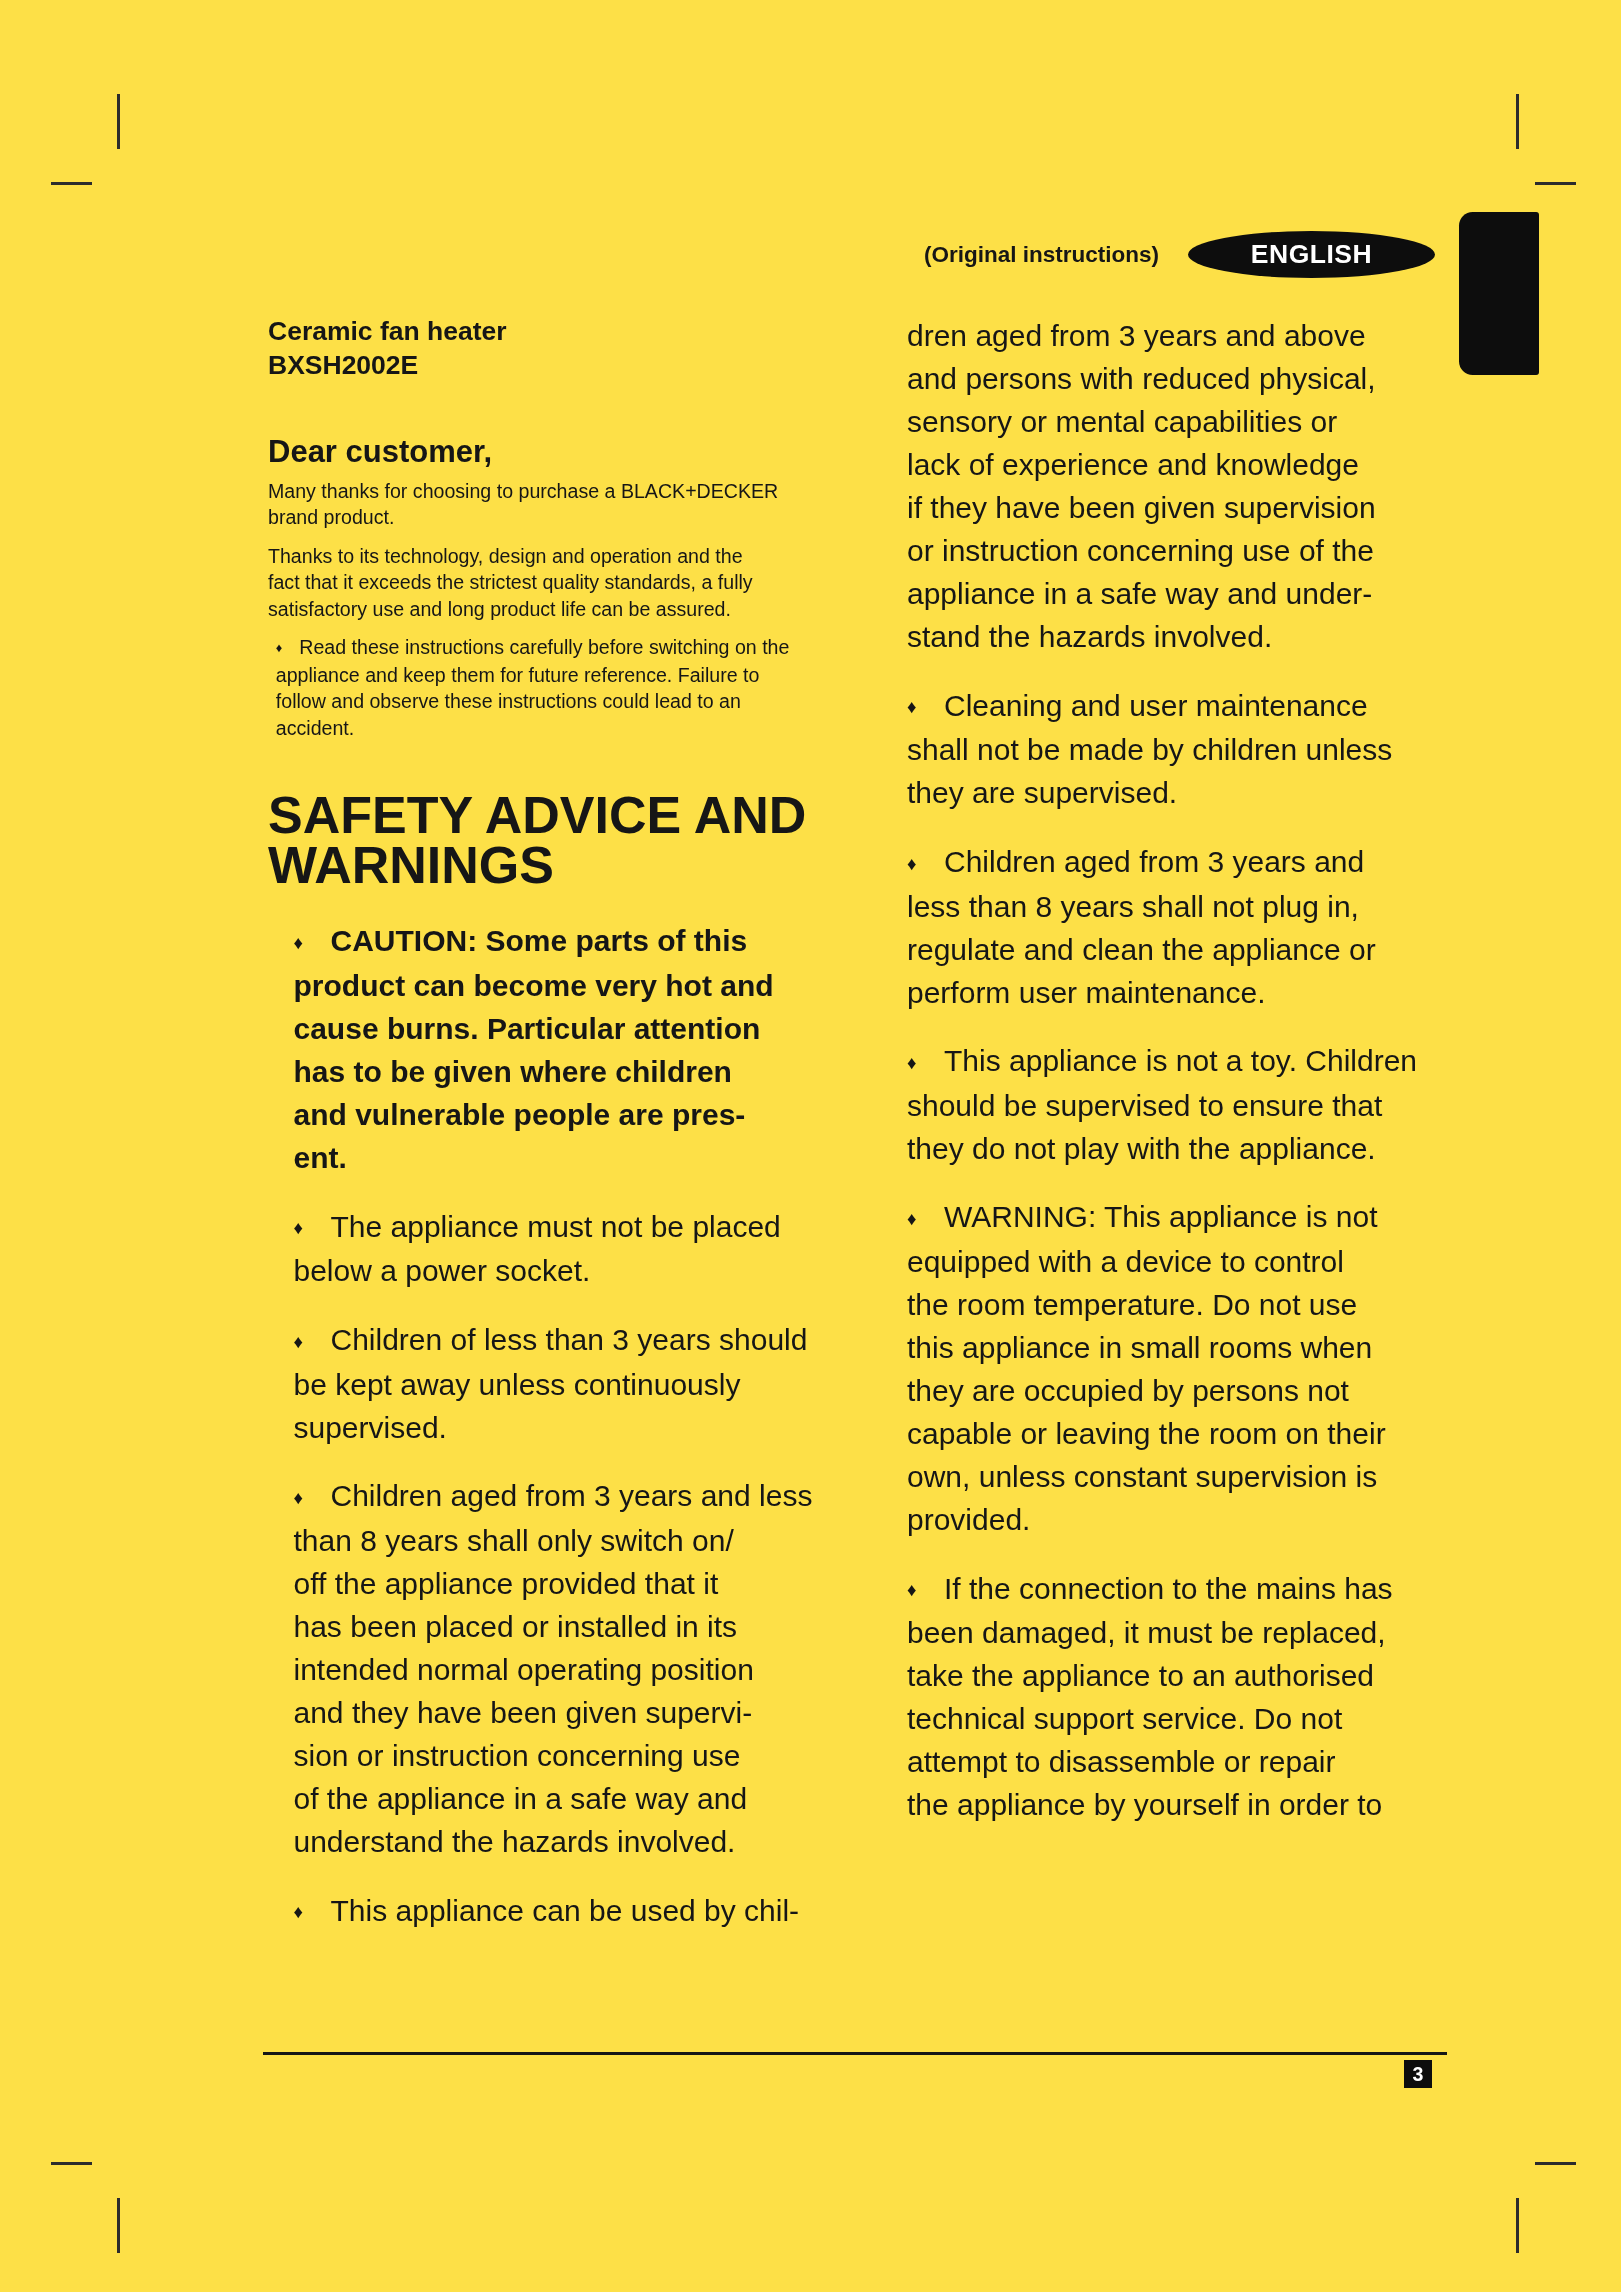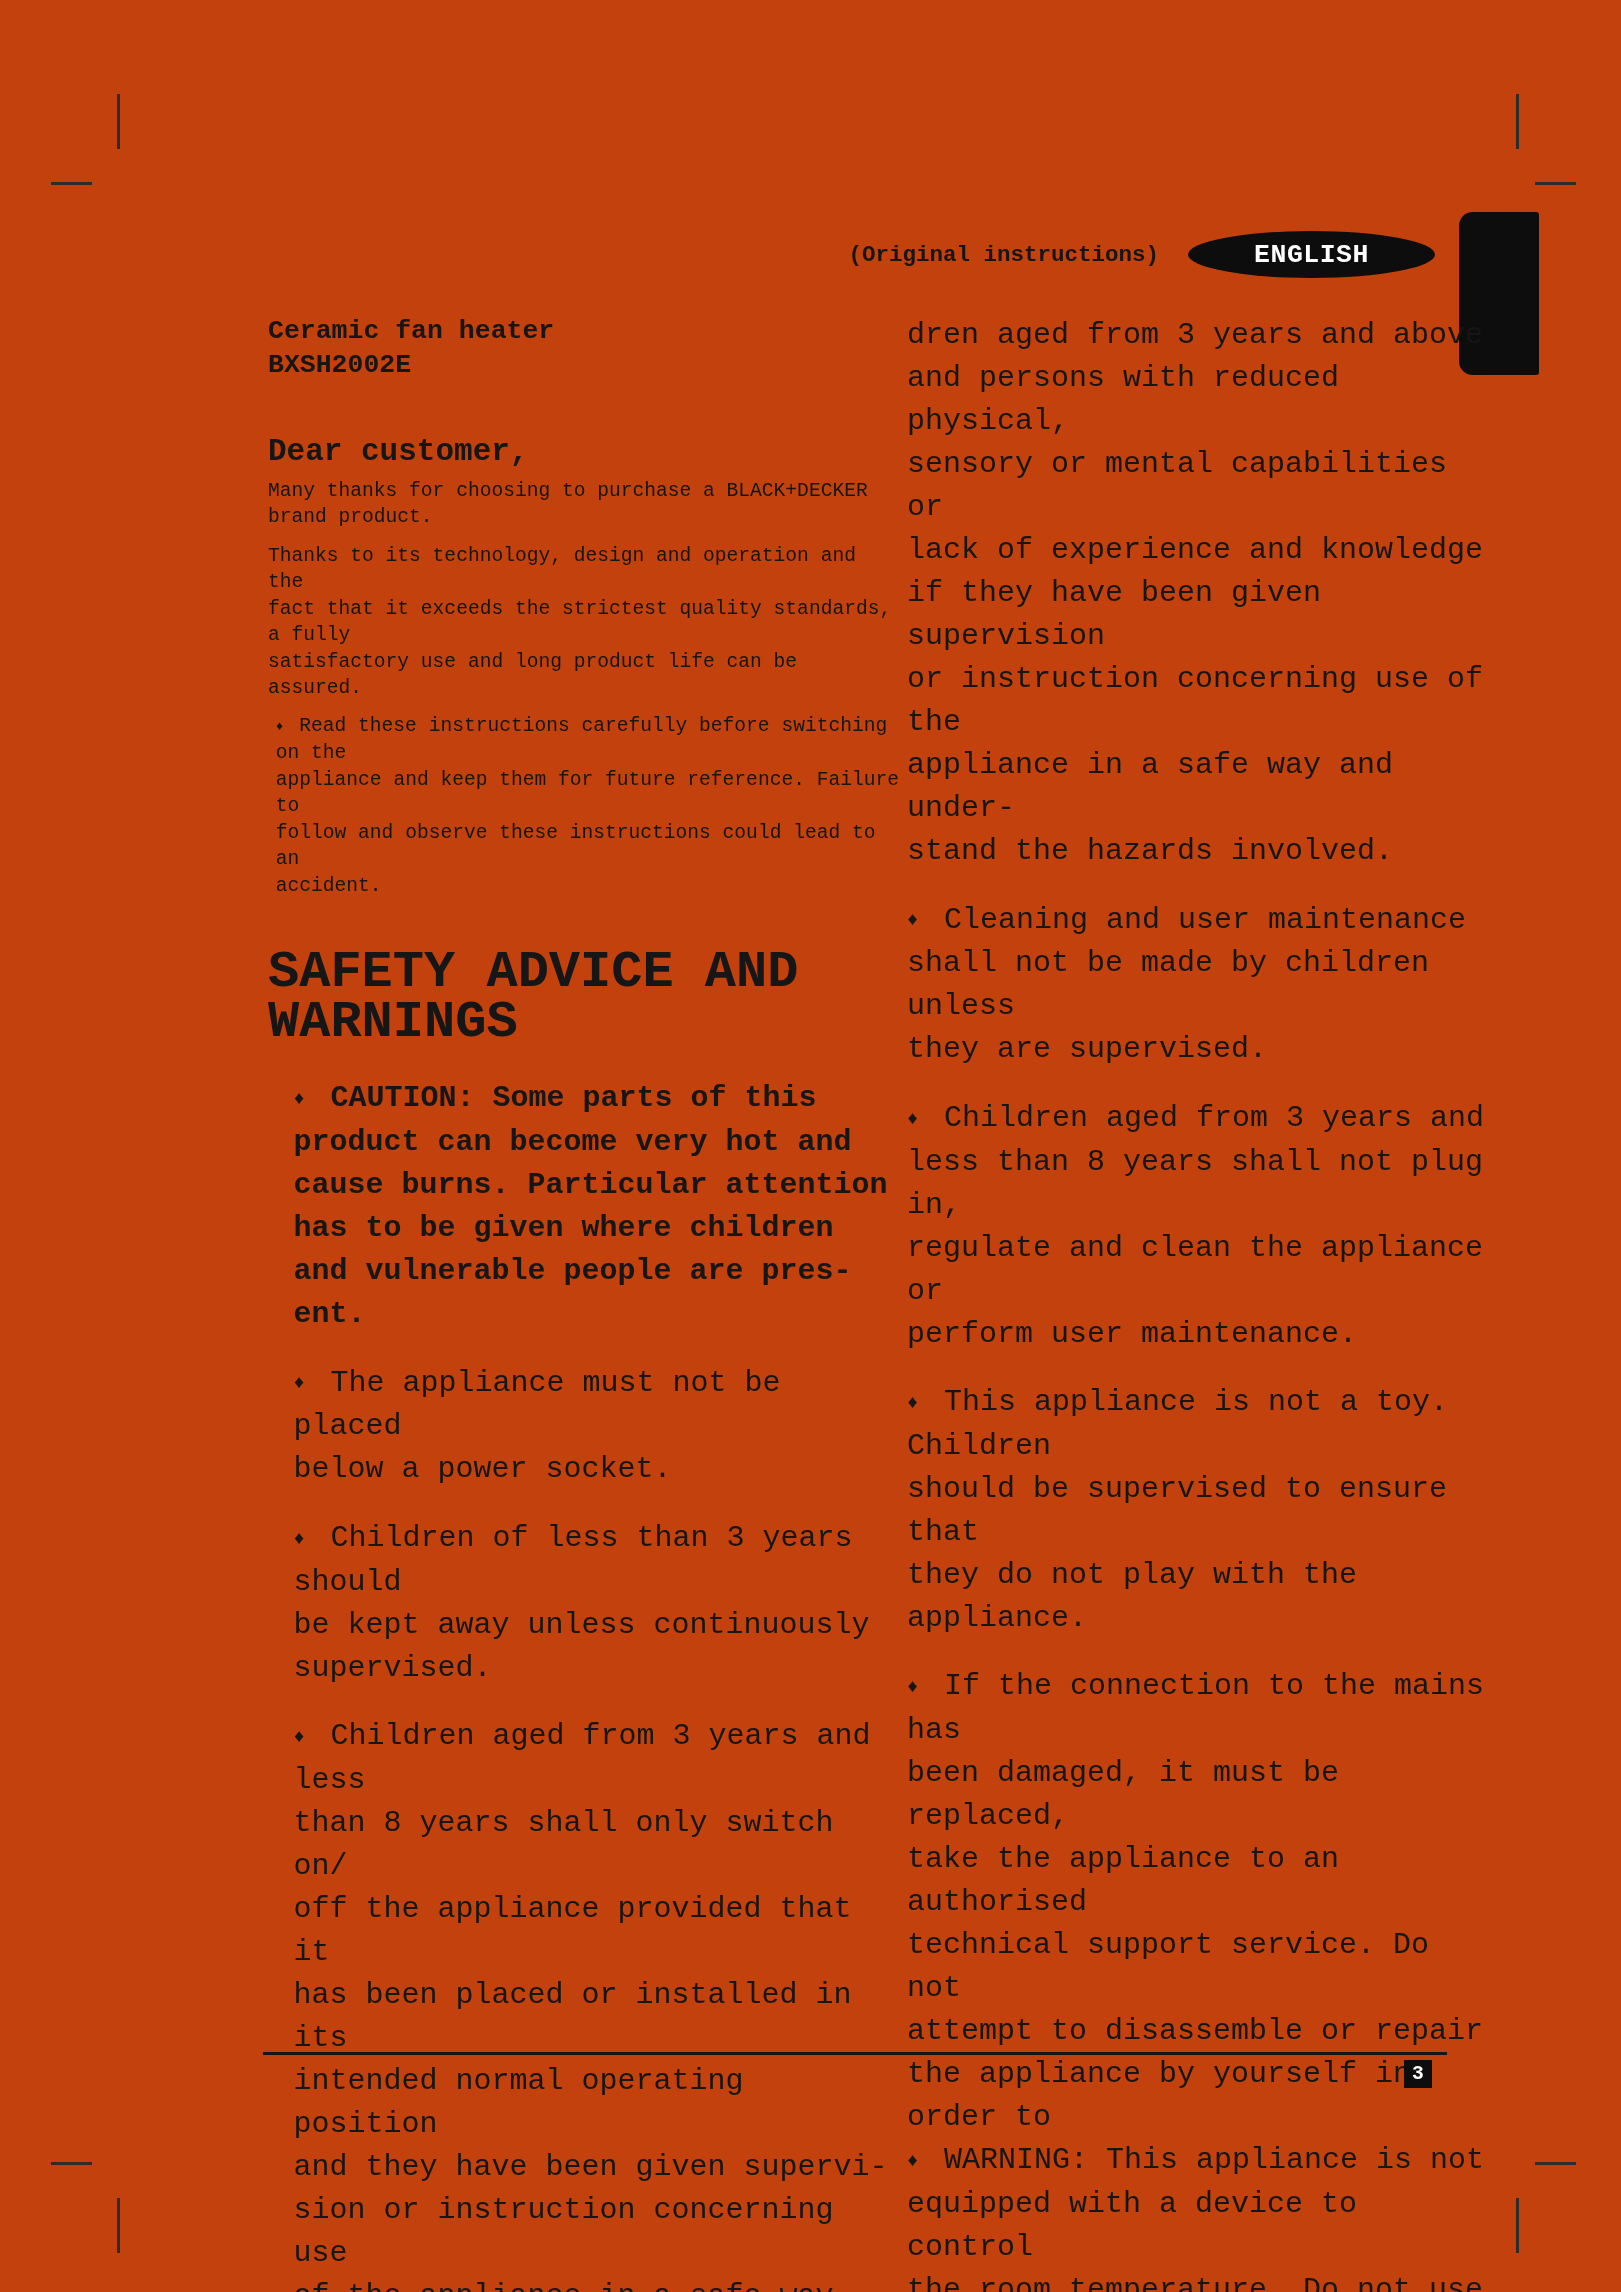--- a/index.html
+++ b/index.html
@@ -1,22 +1,22 @@
 <!DOCTYPE html>
 <html><head>
 <meta charset="utf-8">
 <style>
   * { box-sizing: border-box; }
   html, body { margin: 0; padding: 0; background: #ffffff; }
   .page {
     position: relative;
     width: 1621px;
     height: 2293px;
-    background: #c2410c;
-    font-family: Liberation Mono, monospace;
+    background: #fde047;
+    font-family: Liberation Sans, sans-serif;
     color: #161616;
     overflow: hidden;
   }
 
   
   .crop { position: absolute; background: #2c2c2c; }
   .crop.v { width: 2.9px; height: 55px; }
   .crop.h { width: 41px; height: 2.9px; }
 
   
@@ -163,33 +163,33 @@
     <div class="li body-li"><span class="diamond" data-bind="icons.bullet">♦</span><span class="li-text" data-bind-lines="right_column.bullets.0">Cleaning and user maintenance
 shall not be made by children unless
 they are supervised.</span></div>
     <div class="li body-li"><span class="diamond" data-bind="icons.bullet">♦</span><span class="li-text" data-bind-lines="right_column.bullets.1">Children aged from 3 years and
 less than 8 years shall not plug in,
 regulate and clean the appliance or
 perform user maintenance.</span></div>
     <div class="li body-li"><span class="diamond" data-bind="icons.bullet">♦</span><span class="li-text" data-bind-lines="right_column.bullets.2">This appliance is not a toy. Children
 should be supervised to ensure that
 they do not play with the appliance.</span></div>
-    <div class="li body-li last-li"><span class="diamond" data-bind="icons.bullet">♦</span><span class="li-text" data-bind-lines="right_column.bullets.5">If the connection to the mains has
-been damaged, it must be replaced,
-take the appliance to an authorised
-technical support service. Do not
-attempt to disassemble or repair
-the appliance by yourself in order to</span></div>
     <div class="li body-li"><span class="diamond" data-bind="icons.bullet">♦</span><span class="li-text" data-bind-lines="right_column.bullets.4">WARNING: This appliance is not
 equipped with a device to control
 the room temperature. Do not use
 this appliance in small rooms when
 they are occupied by persons not
 capable or leaving the room on their
 own, unless constant supervision is
 provided.</span></div>
+    <div class="li body-li last-li"><span class="diamond" data-bind="icons.bullet">♦</span><span class="li-text" data-bind-lines="right_column.bullets.5">If the connection to the mains has
+been damaged, it must be replaced,
+take the appliance to an authorised
+technical support service. Do not
+attempt to disassemble or repair
+the appliance by yourself in order to</span></div>
   </div>
 
   <div class="footer-rule"></div>
   <div class="page-num-badge" data-bind="footer.page_number">3</div>
 
 </div>
 
 
 </body></html>

